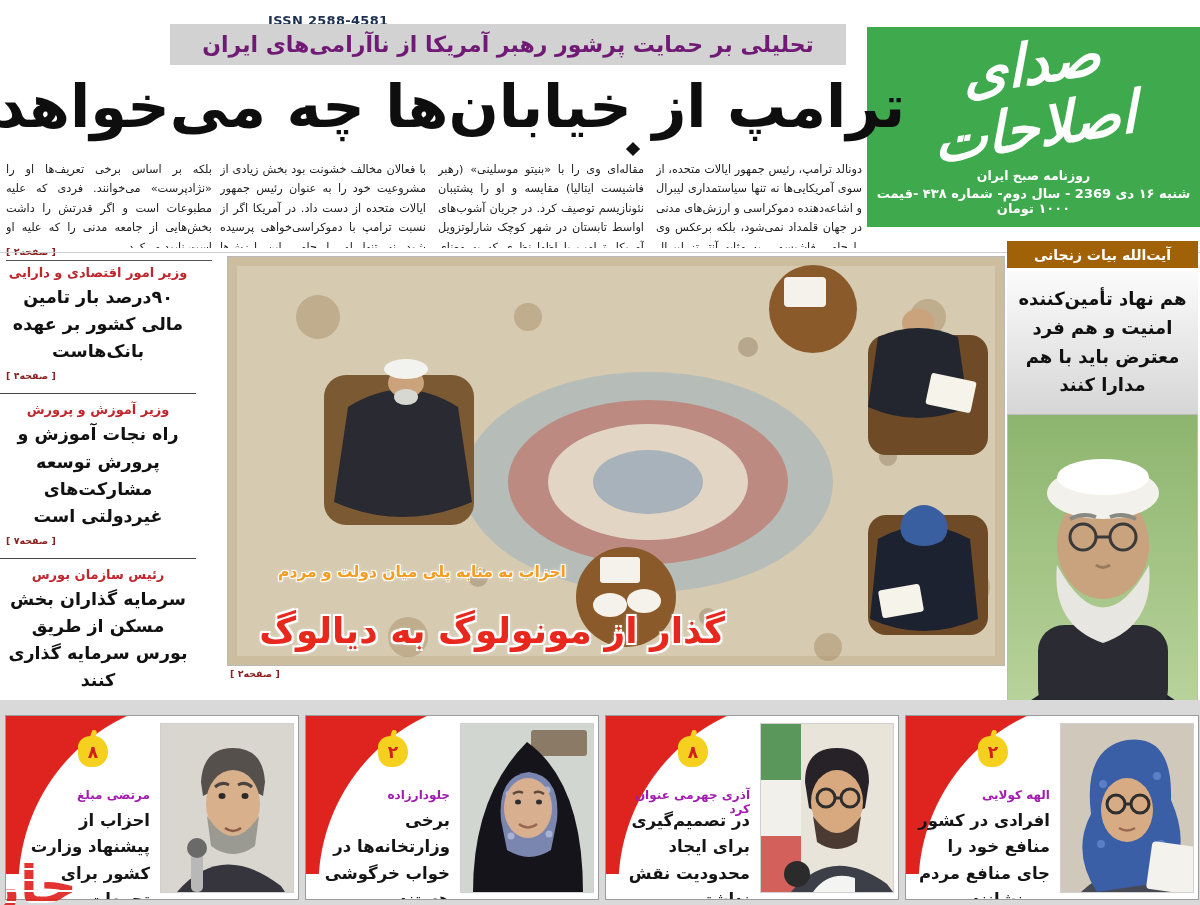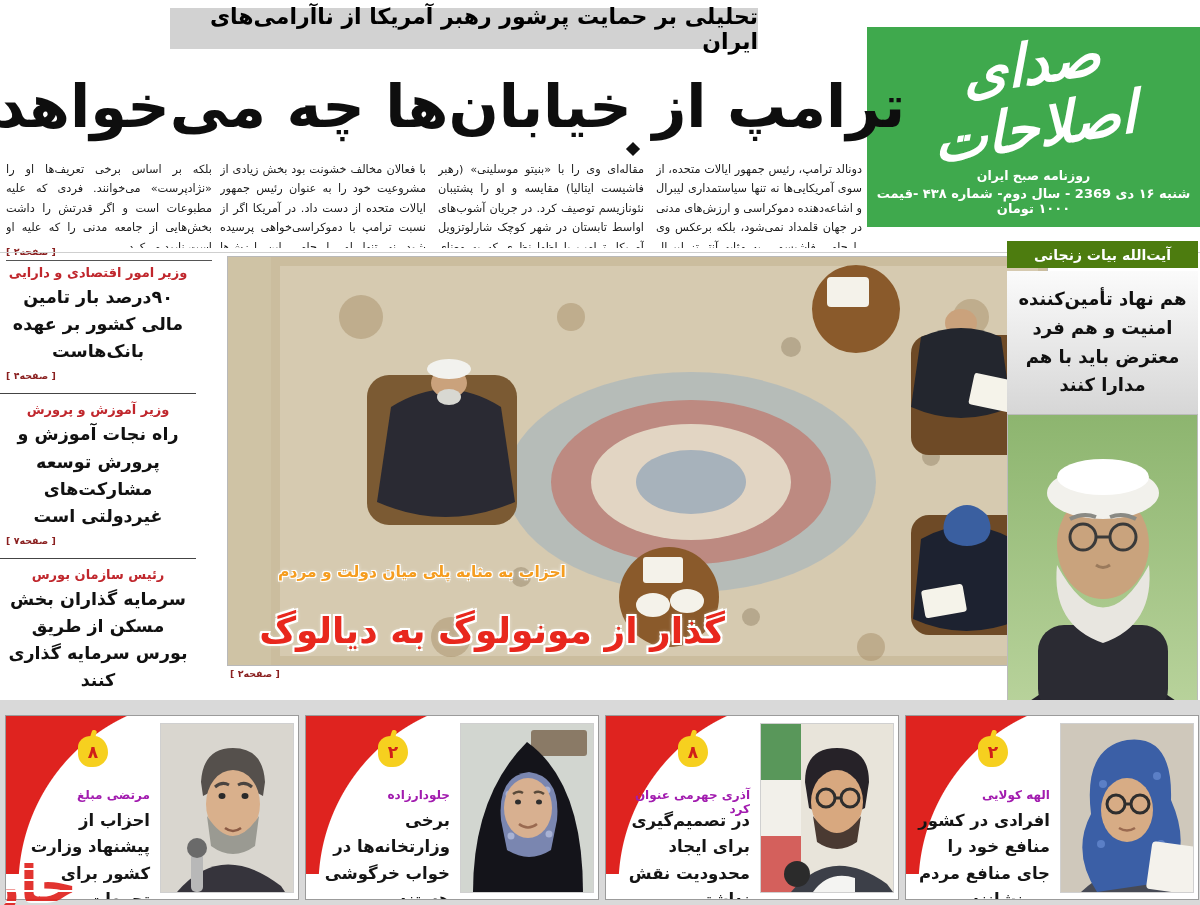--- a/index.html
+++ b/index.html
@@ -12,23 +12,23 @@
   .masthead{position:absolute;top:27px;right:0;width:333px;height:200px;background:#3fa94d;}
   .logo{position:absolute;top:6px;right:0;width:100%;text-align:center;color:#fff;
         font-size:57px;font-weight:bold;font-style:italic;line-height:1.1;
         transform:rotate(-9deg) skewX(-6deg);}
   .tagline{position:absolute;bottom:44px;width:100%;text-align:center;color:#fff;
         font-size:12.5px;font-weight:bold;}
   .dateline{position:absolute;bottom:11px;width:100%;text-align:center;color:#fff;
         font-size:13px;font-weight:bold;}
 
   
-  .kicker-bar{position:absolute;top:8px;left:170px;width:588px;height:41px;background:#d2d2d2;
+  .kicker-bar{position:absolute;top:24px;left:170px;width:676px;height:41px;background:#d2d2d2;
         display:flex;align-items:center;justify-content:center;
-        font-size:22px;font-weight:bold;color:#000000;}
+        font-size:22px;font-weight:bold;color:#701a75;}
   .main-headline{position:absolute;top:60px;left:0;width:866px;height:92px;
         display:flex;align-items:center;justify-content:center;
         font-size:59px;font-weight:900;color:#0e0e0e;letter-spacing:-1px;white-space:nowrap;}
   .diamond{position:absolute;top:144px;left:628px;width:10px;height:10px;background:#111;
         transform:rotate(45deg);}
   .lead-col{position:absolute;top:160px;height:88px;width:206px;font-size:11.3px;line-height:1.72;
         text-align:justify;color:#1b1b1b;overflow:hidden;}
   .col1{left:656px;} .col2{left:438px;} .col3{left:220px;} .col4{left:6px;}
   .lead-ref{position:absolute;top:246px;left:6px;width:206px;border-bottom:1.5px solid #555;
         padding-bottom:3px;text-align:left;font-size:9.5px;color:#8a1f1f;font-weight:bold;}
@@ -36,32 +36,32 @@
 
   
   .lsb{position:absolute;top:257px;left:0;width:196px;}
   .lsb-item{padding:8px 6px 12px 6px;border-bottom:1.5px solid #444;}
   .lsb-kicker{font-size:13px;font-weight:bold;color:#c0272d;text-align:center;margin-bottom:4px;}
   .lsb-headline{font-size:17.5px;font-weight:bold;color:#111;text-align:center;line-height:1.55;}
   .lsb-ref{font-size:9.5px;color:#8a1f1f;font-weight:bold;text-align:left;margin-top:5px;}
 
   
   .photo{position:absolute;top:256px;left:227px;width:776px;height:408px;border:1px solid #b9b9b9;
-        overflow:hidden;background:#cfc3a5;padding-left:43px;}
+        overflow:hidden;background:#cfc3a5;}
   .cap-small{position:absolute;left:14px;bottom:84px;width:360px;text-align:center;
         font-size:15.5px;font-weight:bold;color:#f59d20;
         text-shadow:-1px -1px 0 #fff,1px -1px 0 #fff,-1px 1px 0 #fff,1px 1px 0 #fff,0 0 4px #fff;}
   .cap-big{position:absolute;left:4px;bottom:14px;width:520px;text-align:center;
         font-size:36px;font-weight:900;color:#e8271d;letter-spacing:-1px;
         text-shadow:-2px -2px 0 #fff,2px -2px 0 #fff,-2px 2px 0 #fff,2px 2px 0 #fff,0 0 5px #fff;}
   .photo-ref{position:absolute;top:668px;left:230px;font-size:9.5px;color:#8a1f1f;font-weight:bold;}
 
   
   .rsb{position:absolute;top:241px;left:1007px;width:191px;}
-  .rsb-label{height:27px;background:#4d7c0f;color:#fff;display:flex;align-items:center;
+  .rsb-label{height:27px;background:#a16207;color:#fff;display:flex;align-items:center;
         justify-content:center;font-size:14px;font-weight:bold;}
   .rsb-headpanel{margin-top:3px;background:linear-gradient(#fbfbfb,#d6d6d6);border:1px solid #cicfcf;
         padding:14px 6px;text-align:center;font-size:18px;font-weight:bold;color:#101010;line-height:1.6;}
   .rsb-photo{margin-top:0;height:295px;overflow:hidden;border:1px solid #bbb;}
   .rsb-ref{margin-top:4px;border-bottom:1px solid #999;padding-bottom:3px;
         font-size:9.5px;color:#8a1f1f;font-weight:bold;text-align:right;padding-right:40px;}
 
   
   .strip{position:absolute;top:700px;left:0;width:1200px;height:205px;background:#d9d9d9;}
   .nbox{position:absolute;top:15px;width:292px;height:183px;background:#fff;border:1px solid #9b9b9b;

